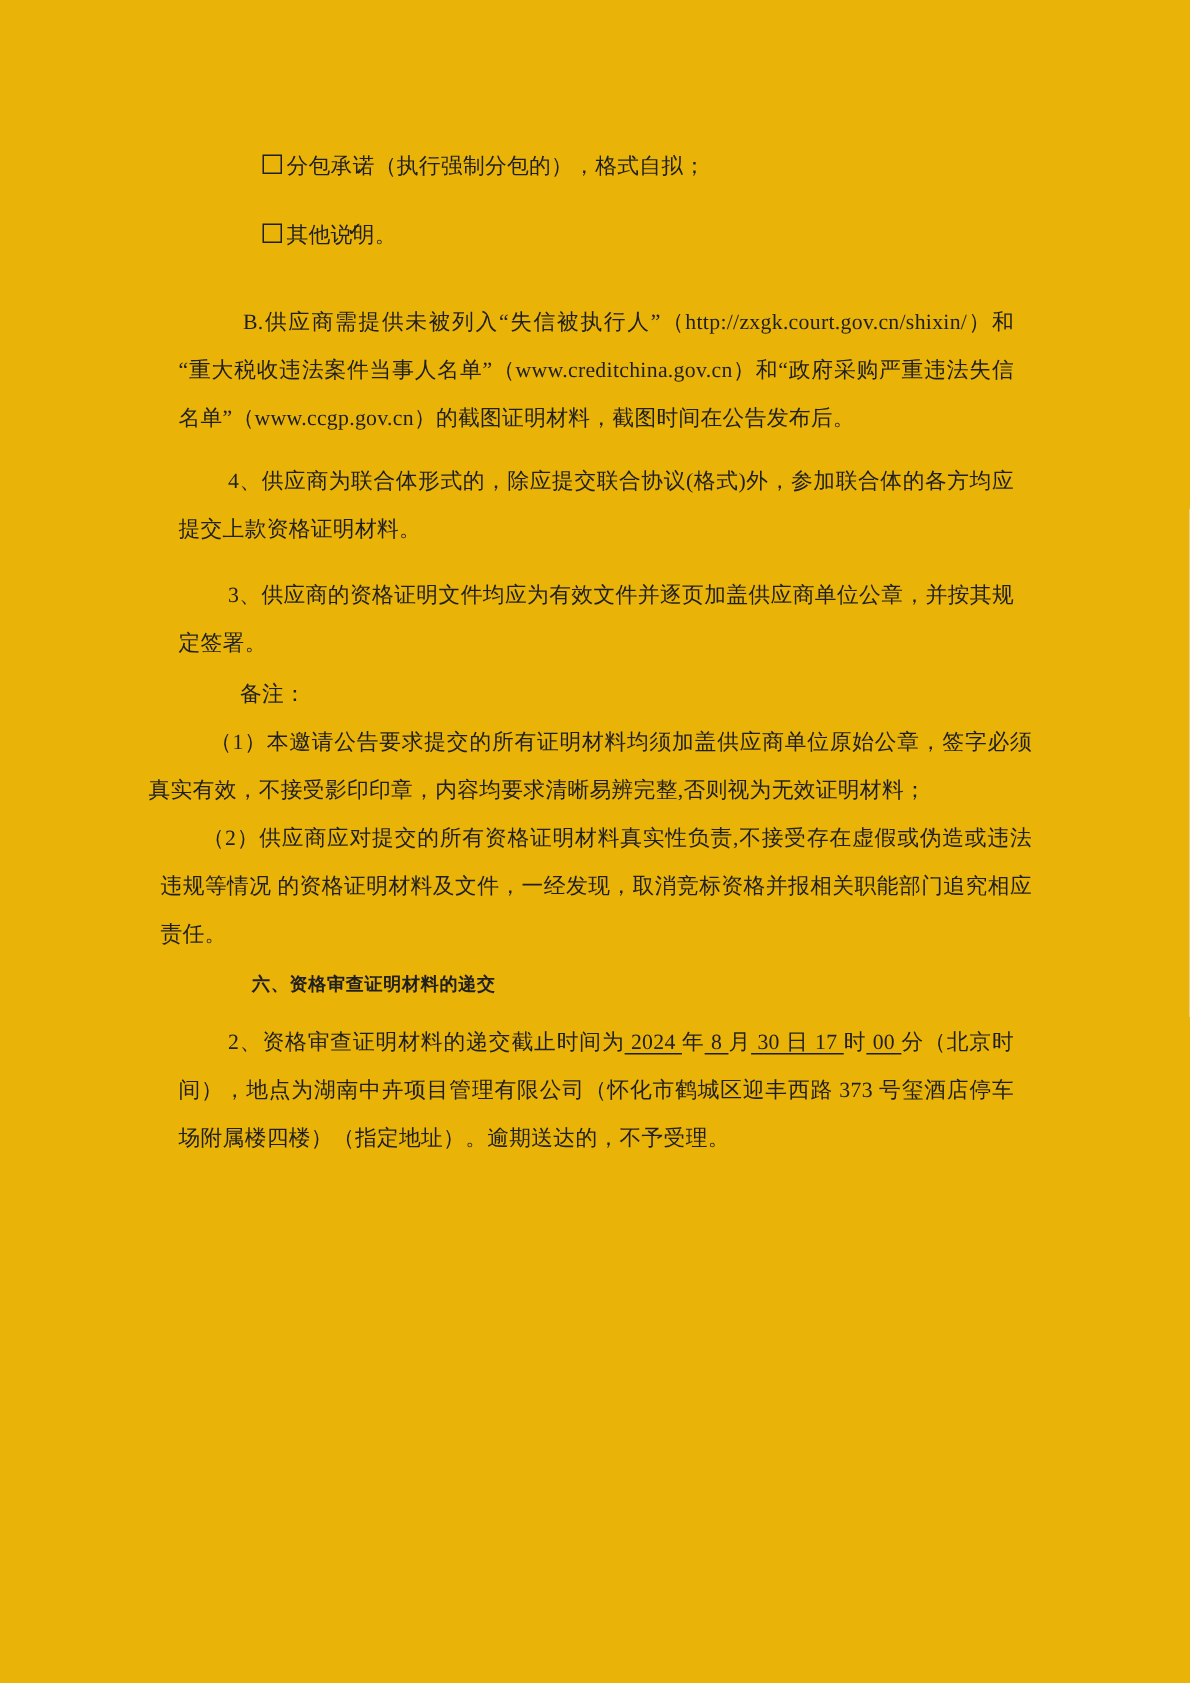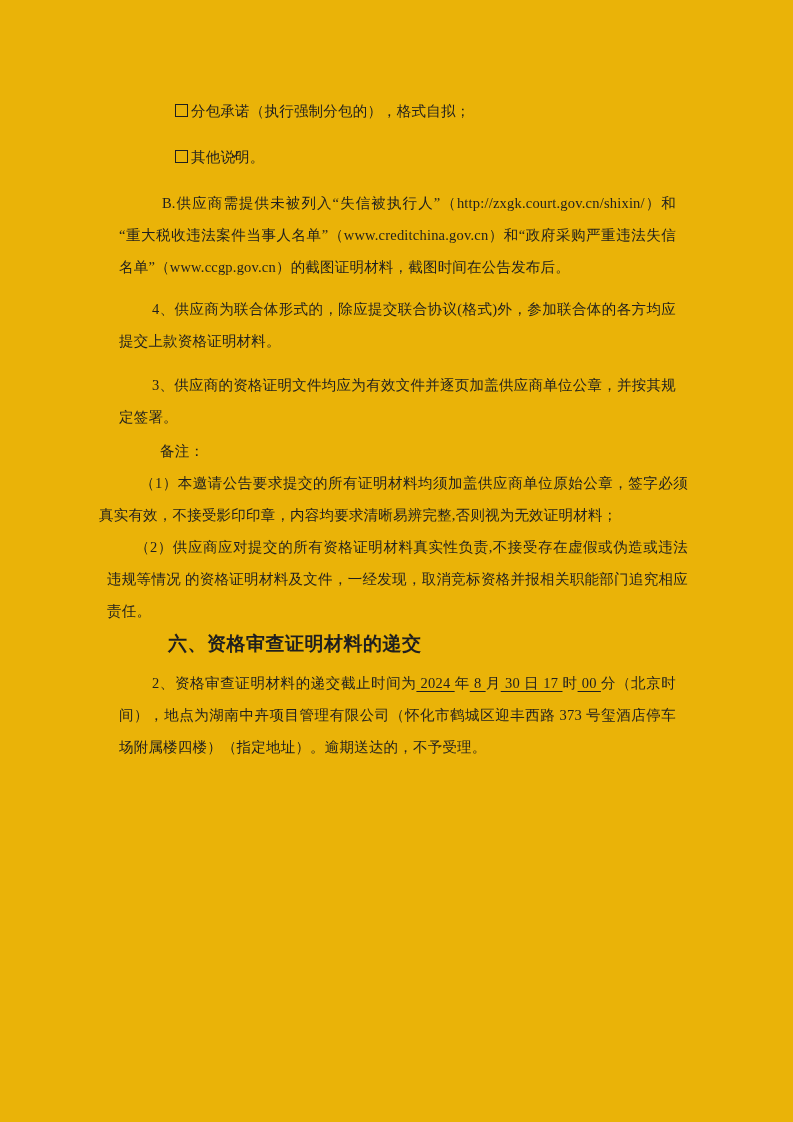--- a/index.html
+++ b/index.html
@@ -23,21 +23,21 @@
   }
   .cb{text-indent:56px;text-align:left;}
   .ind-letter{text-indent:43px;}
   .ind-num{text-indent:33px;}
   .ind-note{text-indent:41px;}
   .ind-p1{margin-left:-20px;margin-right:-12px;text-indent:41px;}
   .ind-p2{margin-left:-12px;margin-right:-12px;text-indent:28px;}
   .heading{
     font-family:"Liberation Sans","DejaVu Sans",sans-serif;
     font-weight:700;
-    font-size:19px;
+    font-size:12px;
     line-height:34px;
     text-indent:49px;
     letter-spacing:0.5px;
   }
   .box{
     display:inline-block;position:relative;
     width:11px;height:11px;
     border:1.5px solid #1f1f1f;
     margin-right:3px;
     vertical-align:-1px;
@@ -49,21 +49,21 @@
   }
   .u{text-decoration:underline;text-underline-offset:3px;}
 </style>
 </head>
 <body>
 
 <div class="page">
   <div class="content" id="doc-body">
       <div class="cb" style="margin-top: 0px;"><span class="box"></span><span>分包承诺（执行强制分包的），格式自拟；</span></div>
       <div class="cb" style="margin-top: 14px;"><span class="box"><span class="check">✓</span></span><span>其他说明。</span></div>
-      <div class="p ind-letter" style="margin-top: 14px;">B.供应商需提供未被列入“失信被执行人”（http://zxgk.court.gov.cn/shixin/）和“重大税收违法案件当事人名单”（www.creditchina.gov.cn）和“政府采购严重违法失信名单”（www.ccgp.gov.cn）的截图证明材料，截图时间在公告发布后。</div>
+      <div class="p ind-letter" style="margin-top: 26px;">B.供应商需提供未被列入“失信被执行人”（http://zxgk.court.gov.cn/shixin/）和“重大税收违法案件当事人名单”（www.creditchina.gov.cn）和“政府采购严重违法失信名单”（www.ccgp.gov.cn）的截图证明材料，截图时间在公告发布后。</div>
       <div class="p ind-num" style="margin-top: 10px;">4、供应商为联合体形式的，除应提交联合协议(格式)外，参加联合体的各方均应提交上款资格证明材料。</div>
       <div class="p ind-num" style="margin-top: 12px;">3、供应商的资格证明文件均应为有效文件并逐页加盖供应商单位公章，并按其规定签署。</div>
       <div class="p ind-note" style="margin-top: 2px;">备注：</div>
       <div class="p ind-p1" style="margin-top: 0px;">（1）本邀请公告要求提交的所有证明材料均须加盖供应商单位原始公章，签字必须真实有效，不接受影印印章，内容均要求清晰易辨完整,否则视为无效证明材料；</div>
       <div class="p ind-p2" style="margin-top: 0px;">（2）供应商应对提交的所有资格证明材料真实性负责,不接受存在虚假或伪造或违法违规等情况 的资格证明材料及文件，一经发现，取消竞标资格并报相关职能部门追究相应责任。</div>
       <div class="heading" style="margin-top: 0px;">六、资格审查证明材料的递交</div>
       <div class="p ind-num" style="margin-top: 6px;"><span>2、资格审查证明材料的递交截止时间为</span><span class="u"> 2024 </span><span>年</span><span class="u"> 8 </span><span>月</span><span class="u">  30 日 17 </span><span>时</span><span class="u"> 00 </span><span>分（北京时间），地点为湖南中卉项目管理有限公司（怀化市鹤城区迎丰西路 373 号玺酒店停车场附属楼四楼）（指定地址）。逾期送达的，不予受理。</span></div>
     </div>
 </div>
 

